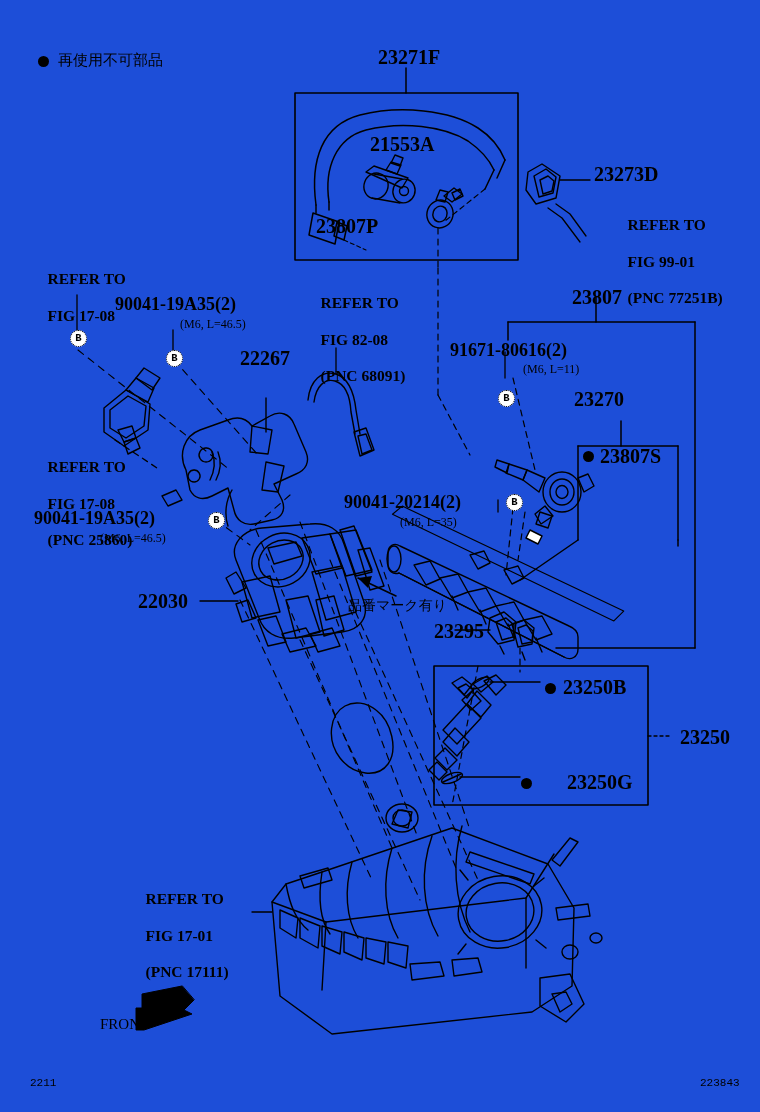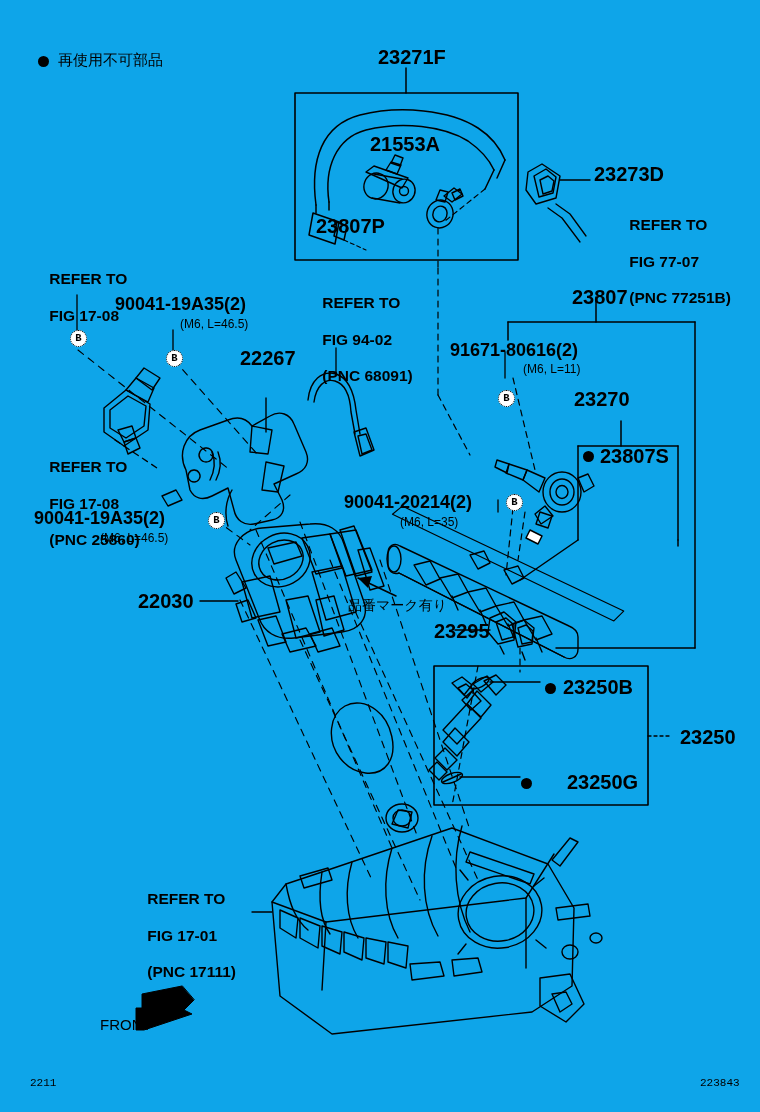--- a/index.html
+++ b/index.html
@@ -1,20 +1,20 @@
 <!DOCTYPE html>
 <html><head>
 <meta charset="utf-8">
 <style>
   html,body{margin:0;padding:0;background:#fff;}
   body{width:760px;height:1112px;position:relative;overflow:hidden;
        font-family:"Liberation Mono","DejaVu Sans Mono",monospace;color:#000;}
-  #page{position:absolute;left:0;top:0;width:760px;height:1112px;background:#0ea5e9;}
+  #page{position:absolute;left:0;top:0;width:760px;height:1112px;background:#1d4ed8;}
   .lbl{position:absolute;white-space:pre;font-weight:bold;letter-spacing:0px;
-       font-family:Liberation Sans, sans-serif;color:#000;line-height:1.14;}
+       font-family:Liberation Serif, serif;color:#000;line-height:1.14;}
   .big{font-size:20px;font-weight:bold;}
   .ref{font-size:15.5px;font-weight:bold;line-height:1.18;}
   .sub{font-size:12px;font-weight:normal;}
   .jp{font-family:"DejaVu Sans","Liberation Sans",sans-serif;font-size:14px;font-weight:normal;}
   .jpbig{font-family:"DejaVu Sans","Liberation Sans",sans-serif;font-size:15px;font-weight:normal;}
   .foot{position:absolute;font-size:11px;font-family:"Liberation Mono","DejaVu Sans Mono",monospace;color:#000;}
   svg{position:absolute;left:0;top:0;width:760px;height:1112px;overflow:visible;}
   .dot{position:absolute;width:11px;height:11px;border-radius:50%;background:#000;}
   .bmark{position:absolute;width:15px;height:15px;border-radius:50%;border:1.4px dotted #000;
          font-size:10.5px;font-weight:bold;text-align:center;line-height:15px;
@@ -293,21 +293,21 @@
   <div class="dot" style="left:38px;top:56px;"></div>
   <div class="lbl jpbig" style="left:58px;top:52px;">再使用不可部品</div>
 
   <div class="lbl big" style="left:378px;top:46px;">23271F</div>
   <div class="lbl big" style="left:370px;top:133px;">21553A</div>
   <div class="lbl big" style="left:316px;top:215px;">23807P</div>
   <div class="lbl big" style="left:594px;top:163px;">23273D</div>
 
   <div class="lbl ref" style="left:612px;top:198px;">
     <span>REFER TO</span><br>
-    <span>FIG 77-07</span><br>
+    <span>FIG 99-01</span><br>
     <span>(PNC 77251B)</span>
   </div>
 
   <div class="lbl ref" style="left:32px;top:252px;">
     <span>REFER TO</span><br>
     <span>FIG 17-08</span>
   </div>
   <div class="bmark" style="left:70px;top:330px;">B</div>
 
   <div class="lbl big" style="left:115px;top:294px;font-size:18px;">90041-19A35(2)</div>
@@ -319,21 +319,21 @@
     <span>FIG 17-08</span><br>
     <span>(PNC 25860)</span>
   </div>
 
   <div class="lbl big" style="left:34px;top:508px;font-size:18px;">90041-19A35(2)</div>
   <div class="lbl sub" style="left:100px;top:532px;">(M6, L=46.5)</div>
   <div class="bmark" style="left:208px;top:512px;">B</div>
 
   <div class="lbl ref" style="left:305px;top:276px;">
     <span>REFER TO</span><br>
-    <span>FIG 94-02</span><br>
+    <span>FIG 82-08</span><br>
     <span>(PNC 68091)</span>
   </div>
 
   <div class="lbl big" style="left:240px;top:347px;">22267</div>
 
   <div class="lbl big" style="left:572px;top:286px;">23807</div>
   <div class="lbl big" style="left:450px;top:340px;font-size:18px;">91671-80616(2)</div>
   <div class="lbl sub" style="left:523px;top:363px;">(M6, L=11)</div>
   <div class="bmark" style="left:498px;top:390px;">B</div>
   <div class="lbl big" style="left:574px;top:388px;">23270</div>

